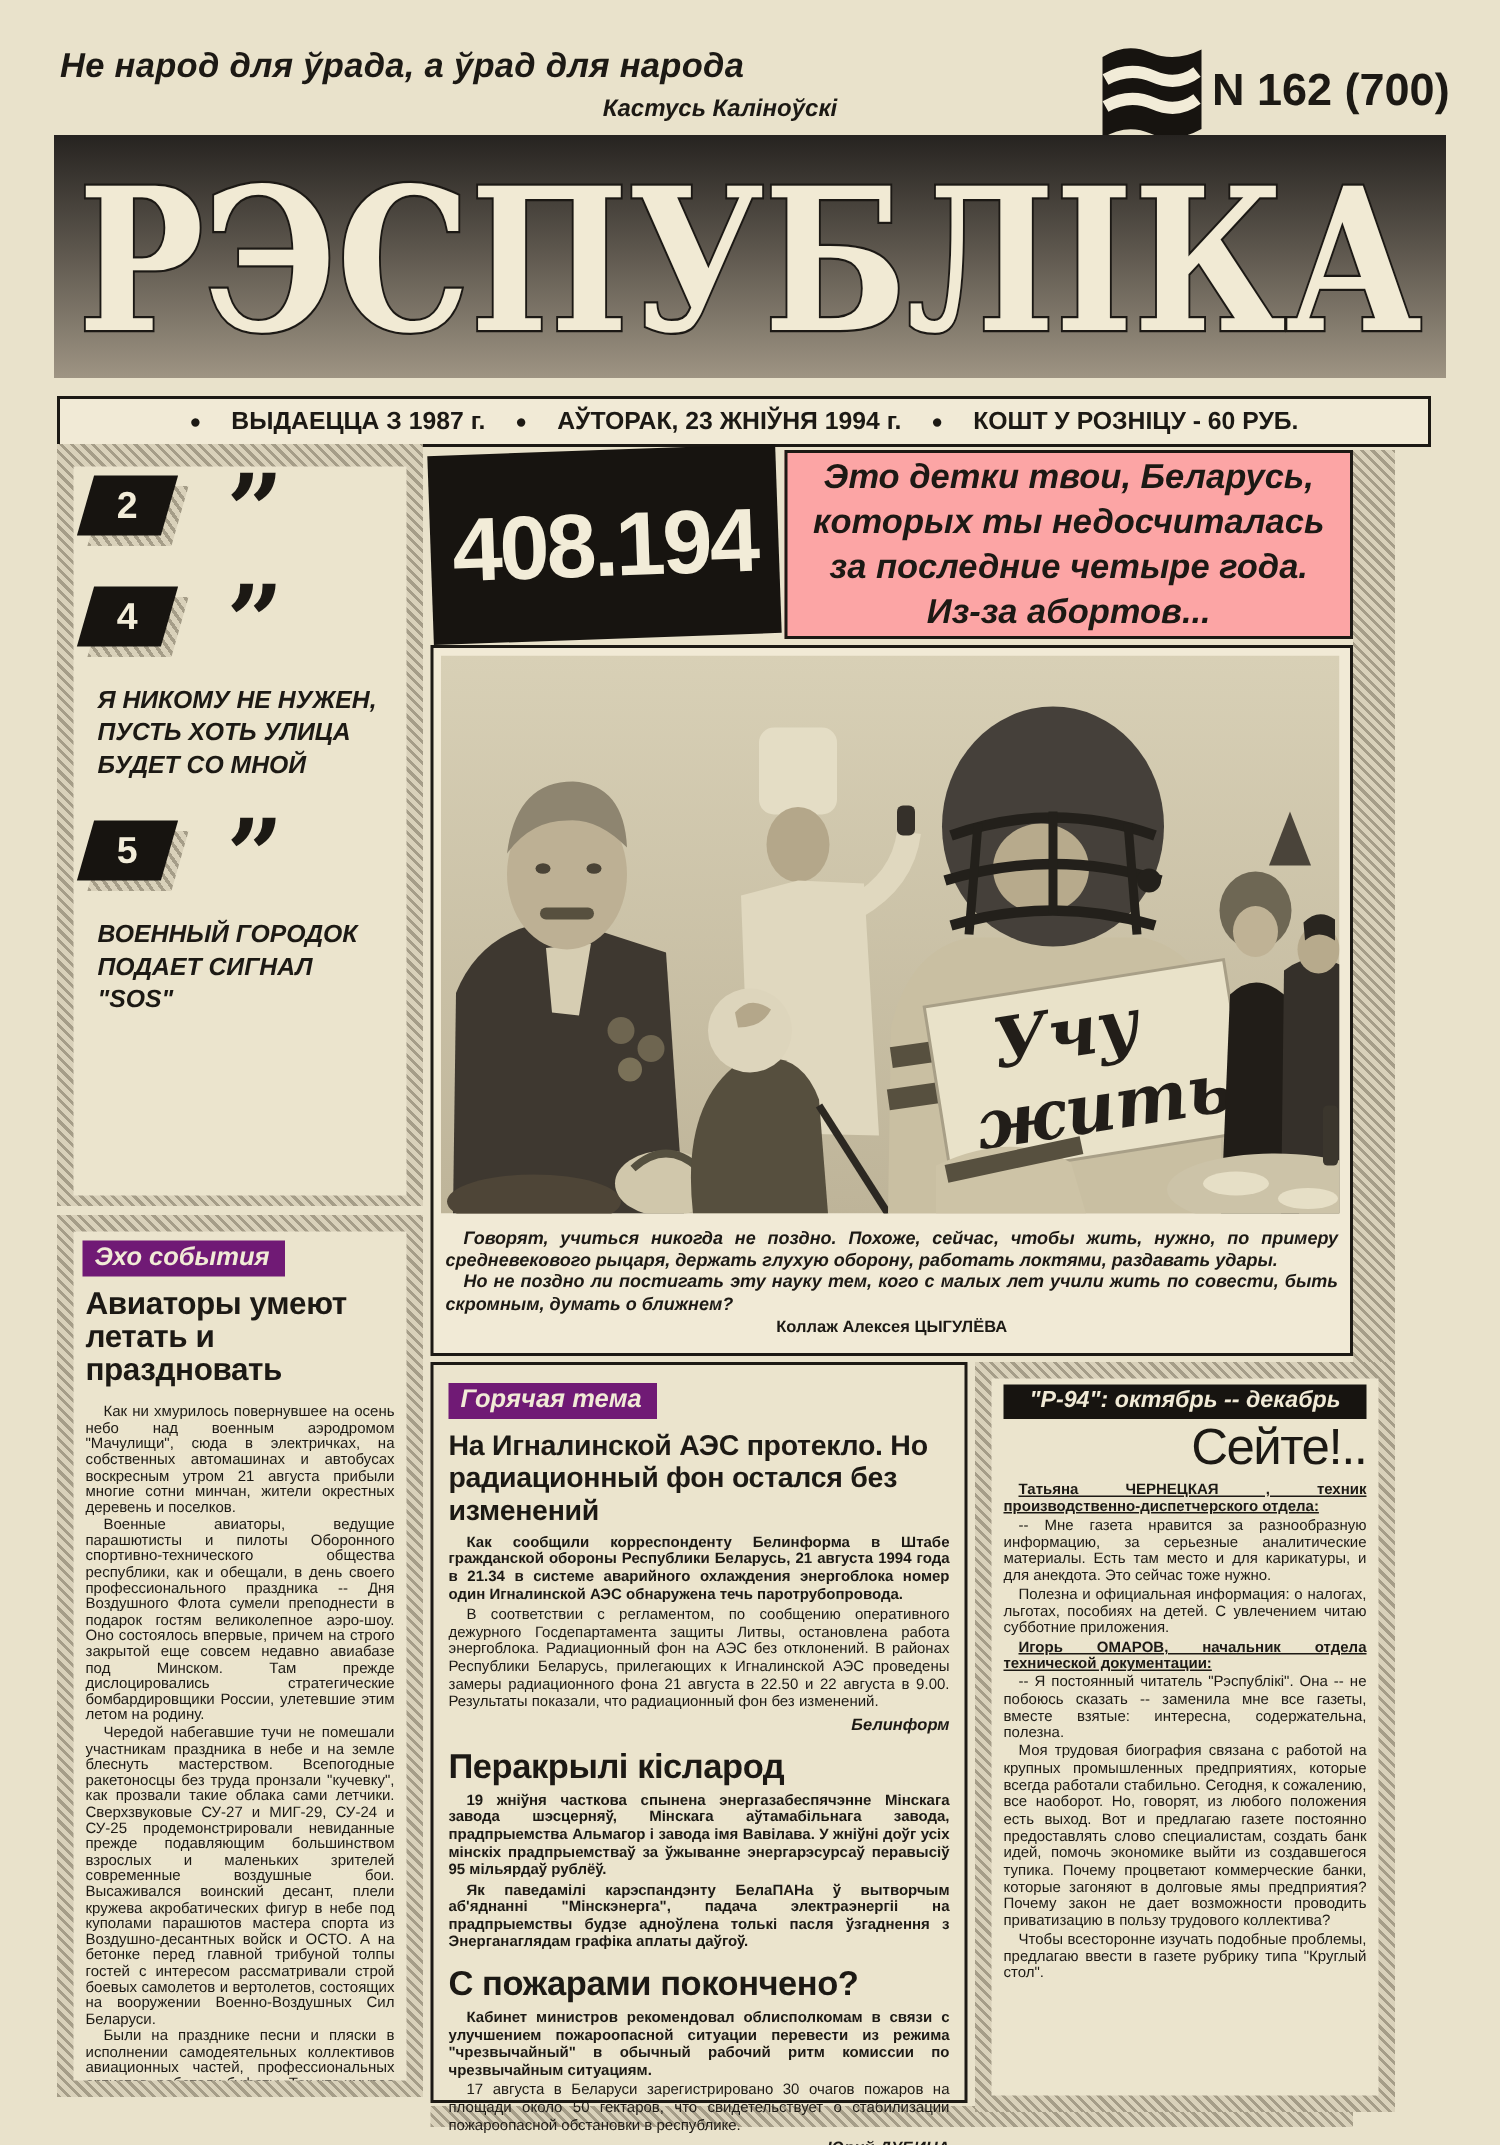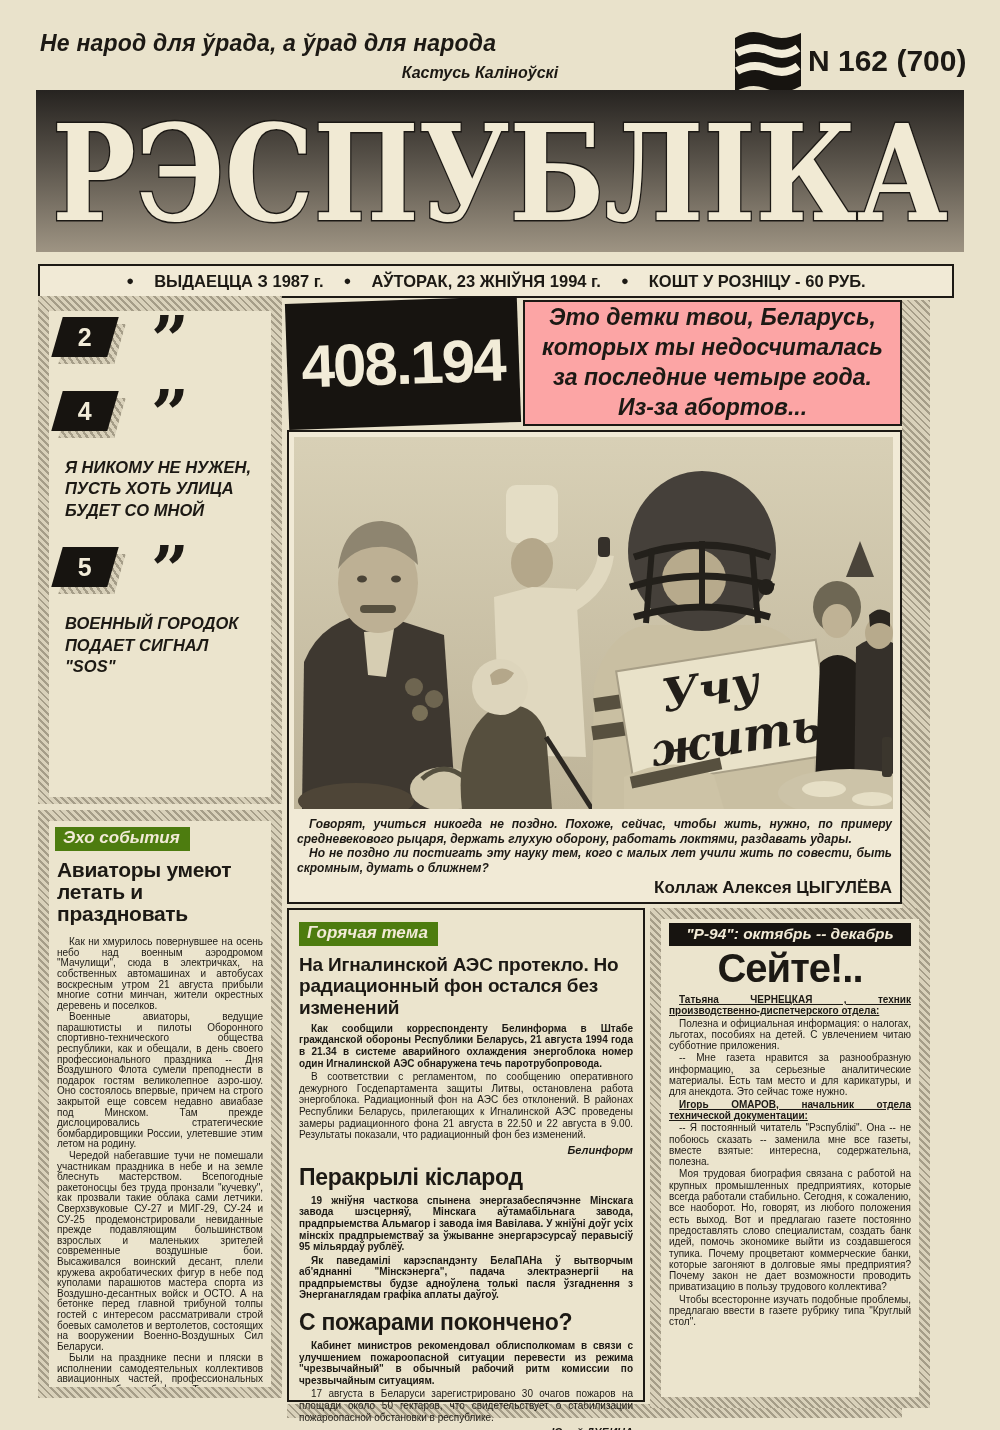--- a/index.html
+++ b/index.html
@@ -36,58 +36,58 @@
   .badge{position:absolute;left:2px;top:2px;width:56px;height:40px;transform:skewX(-16deg);
          background:#171410;color:#f2ecd8;display:flex;align-items:center;justify-content:center;
          font-size:25px;font-weight:bold;}
   .badge span{transform:skewX(16deg);}
   .qglyph{font-family:"DejaVu Serif",serif;font-size:66px;font-weight:bold;line-height:.7;margin:6px 0 0 26px;}
   .qtext{margin:10px 14px 0 16px;font-size:13.5px;font-weight:bold;line-height:1.26;}
   .qtext.it{font-style:italic;font-size:16.5px;line-height:1.3;font-weight:bold;margin-top:16px;}
 
   
   .echo-box{left:38px;top:810px;width:244px;height:588px;box-sizing:border-box;z-index:1;}
-  .seclabel{display:inline-block;background:#4d7c0f;color:#f1ead6;font-style:italic;font-weight:bold;
+  .seclabel{display:inline-block;background:#701a75;color:#f1ead6;font-style:italic;font-weight:bold;
             font-size:17px;padding:1px 10px 3px 8px;margin:6px 0 4px 6px;}
   .echo-title{margin:4px 8px 6px 8px;font-size:21px;font-weight:bold;line-height:1.05;letter-spacing:-.3px;}
   .echo-body{margin:12px 8px;font-size:10px;line-height:1.06;text-align:justify;}
   .echo-body p{margin:0 0 1px 0;text-indent:12px;}
   .byline{text-align:right;font-weight:bold;font-style:italic;font-size:11px;margin:3px 10px 0 0;}
 
   
   .banner{left:287px;top:300px;width:615px;height:126px;display:flex;z-index:1;}
   .banner-num{width:232px;height:126px;background:#171410;color:#f2ecd8;display:flex;align-items:center;
               justify-content:center;font-size:60px;font-weight:bold;letter-spacing:-2px;
               transform:rotate(-2deg);transform-origin:center;}
   .banner-head{flex:1;background:#fca5a5;border:2px solid #1c1914;margin-left:4px;display:flex;
                align-items:center;justify-content:center;text-align:center;
                font-size:23px;font-weight:bold;font-style:italic;line-height:1.3;padding:4px 10px;box-sizing:border-box;}
 
   
   .photo-box{left:287px;top:430px;width:615px;height:474px;background:#f1ead6;border:2px solid #1c1914;
              box-sizing:border-box;padding:5px;z-index:1;}
   .caption{font-size:12px;font-weight:bold;font-style:italic;line-height:1.22;text-align:justify;margin-top:4px;padding:0 3px;}
   .caption p{margin:0;text-indent:12px;}
-  .credit{text-align:right;font-size:17px;font-weight:bold;font-style:normal;margin-top:2px;}
+  .credit{text-align:center;font-size:11px;font-weight:bold;font-style:normal;margin-top:2px;}
 
   
   .hot-box{left:287px;top:908px;width:358px;height:494px;background:#ebe4cd;border:2px solid #1c1914;
            box-sizing:border-box;padding:6px 10px;z-index:1;}
   .hot-title{font-size:19px;font-weight:bold;line-height:1.12;letter-spacing:-.2px;margin:4px 0 5px 0;}
   .hot-title2{font-size:23px;font-weight:bold;letter-spacing:-.3px;margin:8px 0 4px 0;}
   .hot-text{font-size:10px;line-height:1.16;text-align:justify;}
   .hot-text p{margin:0 0 2px 0;text-indent:12px;}
   .bold{font-weight:bold;}
 
   
   .r94-box{left:650px;top:908px;width:280px;height:500px;box-sizing:border-box;z-index:1;}
   .r94-inner{background:#ebe4cd;height:100%;box-sizing:border-box;padding:4px 8px;overflow:hidden;}
   .r94-label{display:block;background:#171410;color:#f1ead6;font-style:italic;font-weight:bold;
              font-size:15.5px;text-align:center;padding:2px 6px 3px 6px;margin:0 0 2px 0;}
-  .r94-title{text-align:center;font-size:40px;font-weight:bold;letter-spacing:-1px;line-height:1;margin:2px 0 6px 0;}
+  .r94-title{text-align:right;font-size:34px;font-weight:normal;letter-spacing:-1px;line-height:1;margin:2px 0 6px 0;}
   .r94-text{font-size:10px;line-height:1.13;text-align:justify;}
   .r94-text p{margin:0 0 1px 0;text-indent:10px;}
   .r94-lead{font-weight:bold;font-style:italic;font-size:10.5px;}
   .speaker{font-weight:bold;text-decoration:underline;text-indent:10px;margin:2px 0 1px 0;}
 </style>
 </head>
 <body>
 
 <div class="page">
 
@@ -278,22 +278,22 @@
     </div>
     <div class="byline" style="margin-right:0;">Юрий ДУБИНА</div>
   </div>
 
   <div class="abs r94-box hatch hatchbox">
     <div class="r94-inner">
       <span class="r94-label">"Р-94": октябрь -- декабрь</span>
       <div class="r94-title">Сейте!..</div>
       <div class="r94-text">
         <p class="speaker">Татьяна ЧЕРНЕЦКАЯ , техник производственно-диспетчерского отдела:</p>
+        <p>-- Мне газета нравится за разнообразную информацию, за серьезные аналитические материалы. Есть там место и для карикатуры, и для анекдота. Это сейчас тоже нужно.</p>
         <p>Полезна и официальная информация: о налогах, льготах, пособиях на детей. С увлечением читаю субботние приложения.</p>
-        <p>-- Мне газета нравится за разнообразную информацию, за серьезные аналитические материалы. Есть там место и для карикатуры, и для анекдота. Это сейчас тоже нужно.</p>
         <p class="speaker">Игорь ОМАРОВ, начальник отдела технической документации:</p>
         <p>-- Я постоянный читатель "Рэспублікі". Она -- не побоюсь сказать -- заменила мне все газеты, вместе взятые: интересна, содержательна, полезна.</p>
         <p>Моя трудовая биография связана с работой на крупных промышленных предприятиях, которые всегда работали стабильно. Сегодня, к сожалению, все наоборот. Но, говорят, из любого положения есть выход. Вот и предлагаю газете постоянно предоставлять слово специалистам, создать банк идей, помочь экономике выйти из создавшегося тупика. Почему процветают коммерческие банки, которые загоняют в долговые ямы предприятия? Почему закон не дает возможности проводить приватизацию в пользу трудового коллектива?</p>
         <p>Чтобы всесторонне изучать подобные проблемы, предлагаю ввести в газете рубрику типа "Круглый стол".</p>
 
       </div>
 
     </div>
   </div>
 

